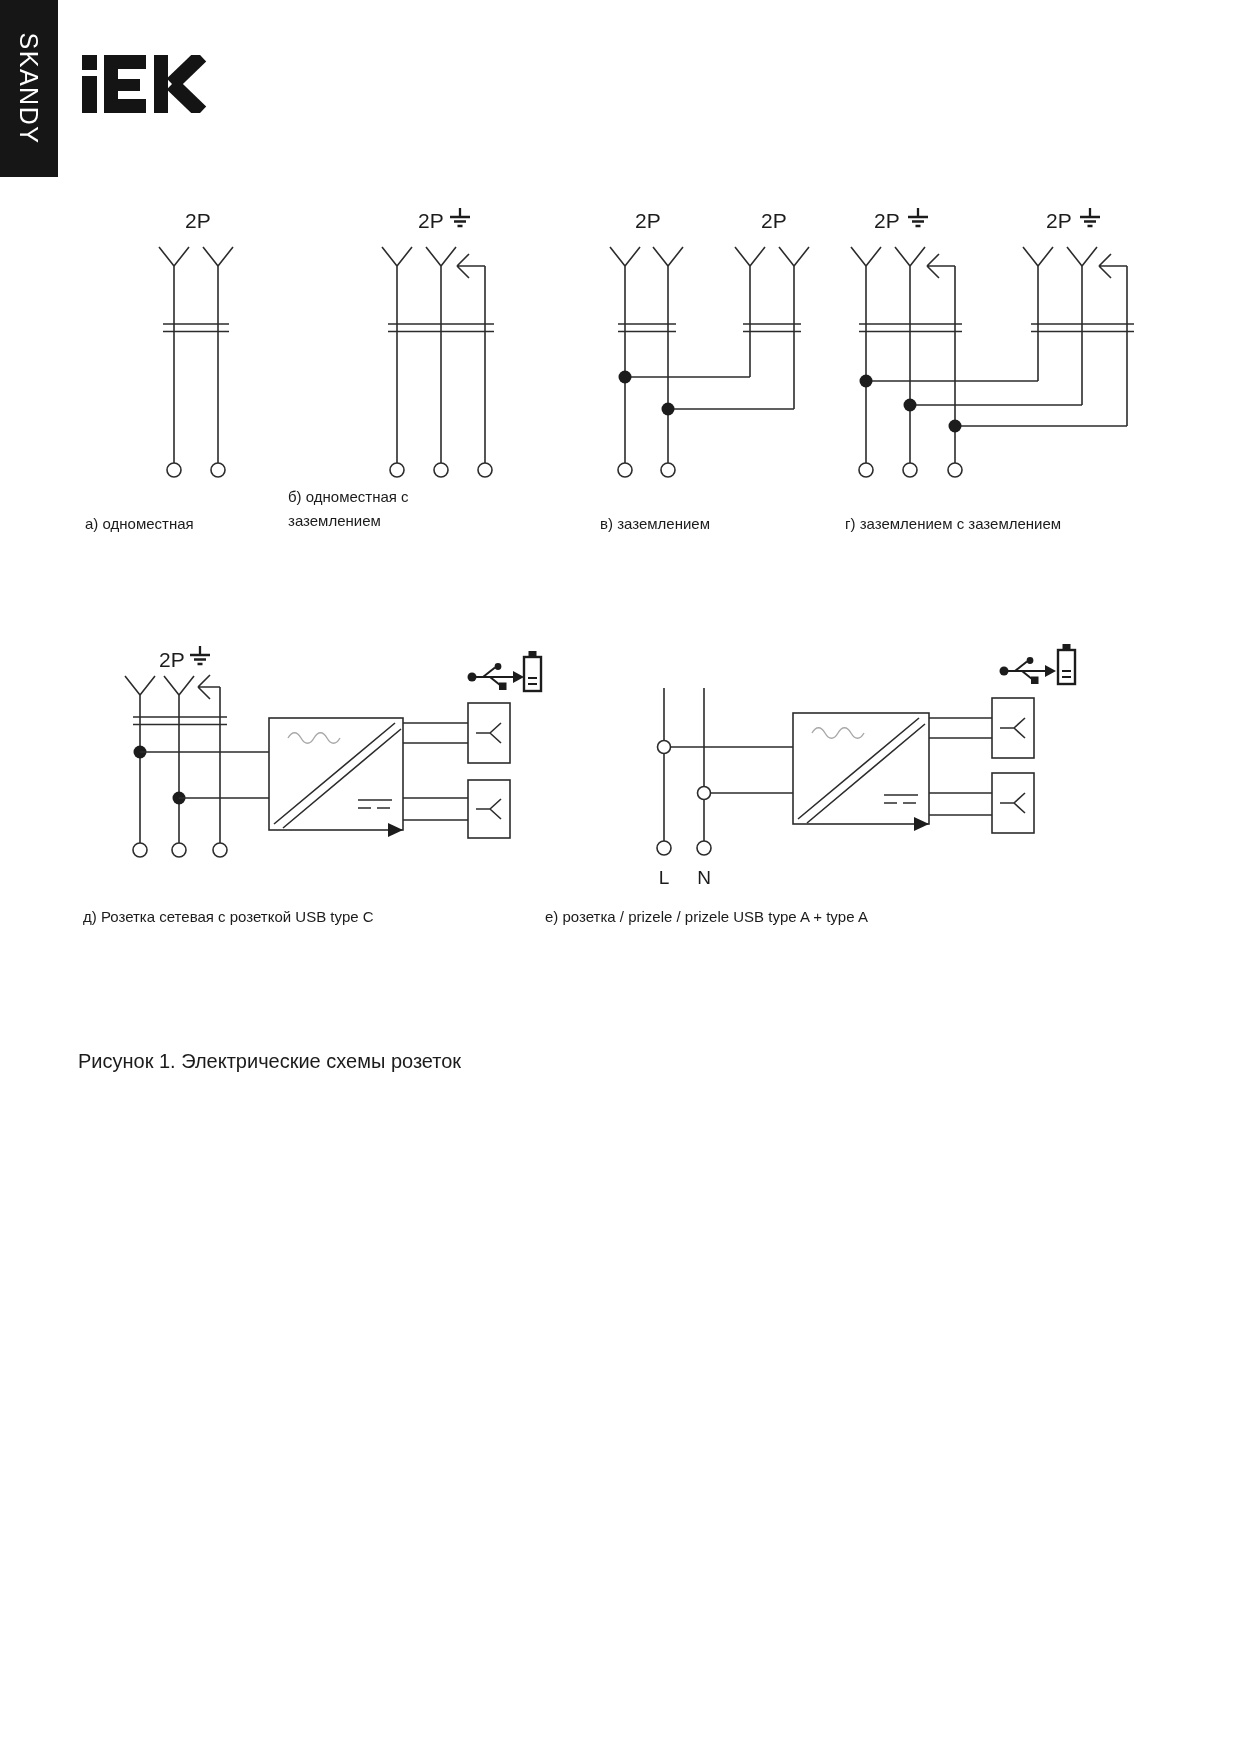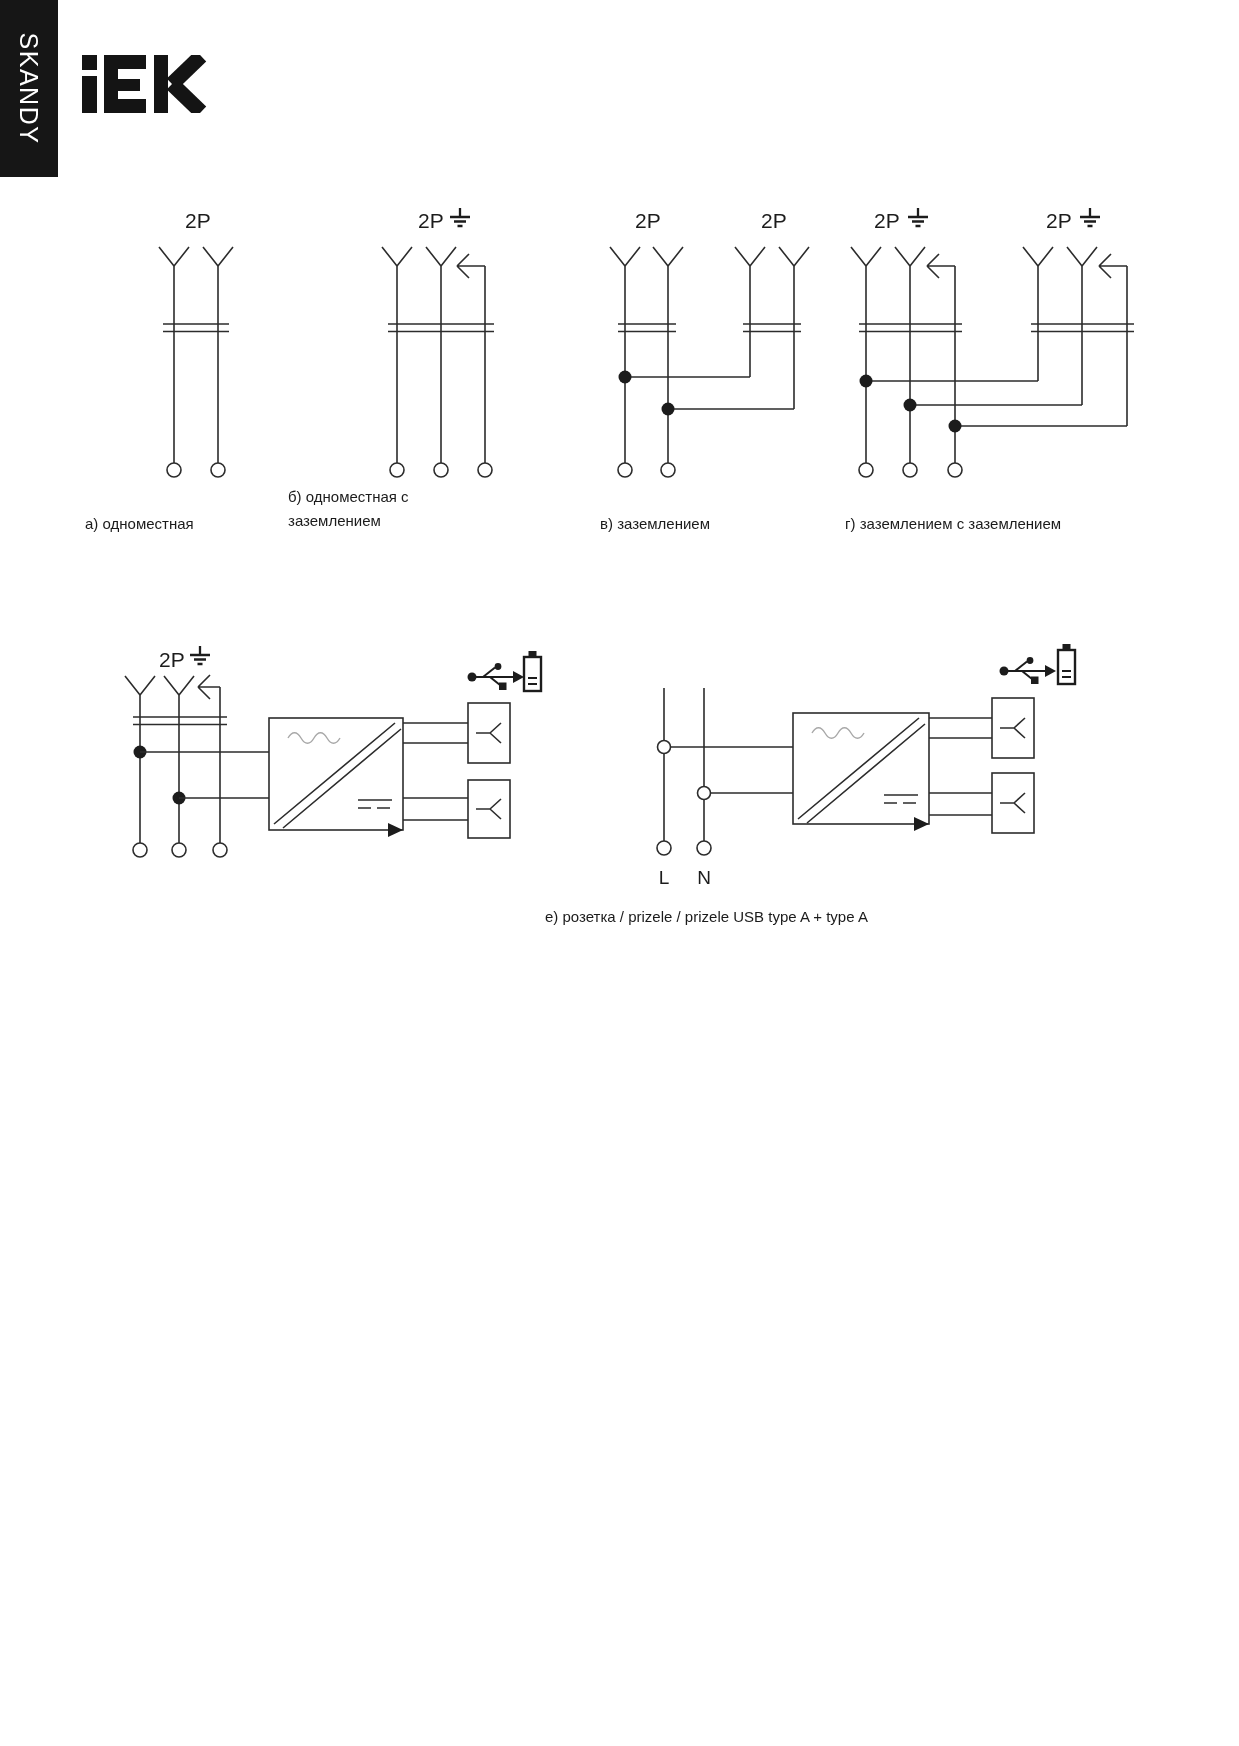--- a/index.html
+++ b/index.html
@@ -207,15 +207,17 @@
       </g>
       <use href="#usbsym" transform="translate(1000,657)"></use>
       <use href="#batsym" transform="translate(1058,644)"></use>
     </g>
   </svg>
 
   <div class="caption" style="left:85px;  top:512px;">а) одноместная</div>
   <div class="caption" style="left:288px; top:485px; width:168px;">б) одноместная с заземлением</div>
   <div class="caption" style="left:600px; top:512px;">в) заземлением</div>
   <div class="caption" style="left:845px; top:512px;">г) заземлением с заземлением</div>
+  <div class="caption" style="left:83px;  top:905px;">д) Розетка сетевая с розеткой USB type C</div>
   <div class="caption" style="left:545px; top:905px;">е) розетка / prizele / prizele USB type A + type A</div>
 
+  <div class="figure-caption">Рисунок 1. Электрические схемы розеток</div>
 </div>
 
 </body></html>

